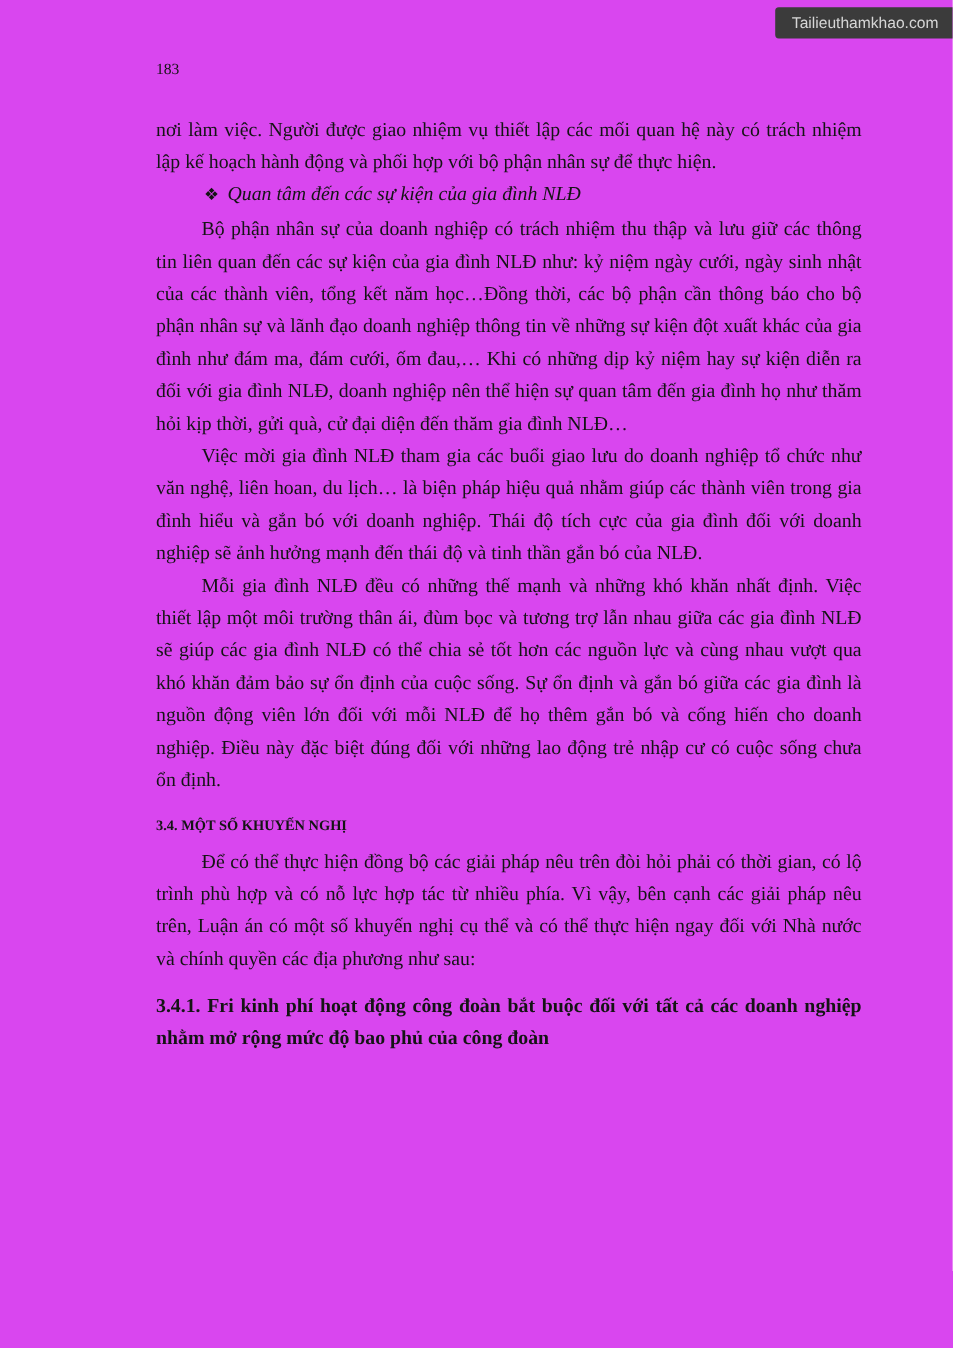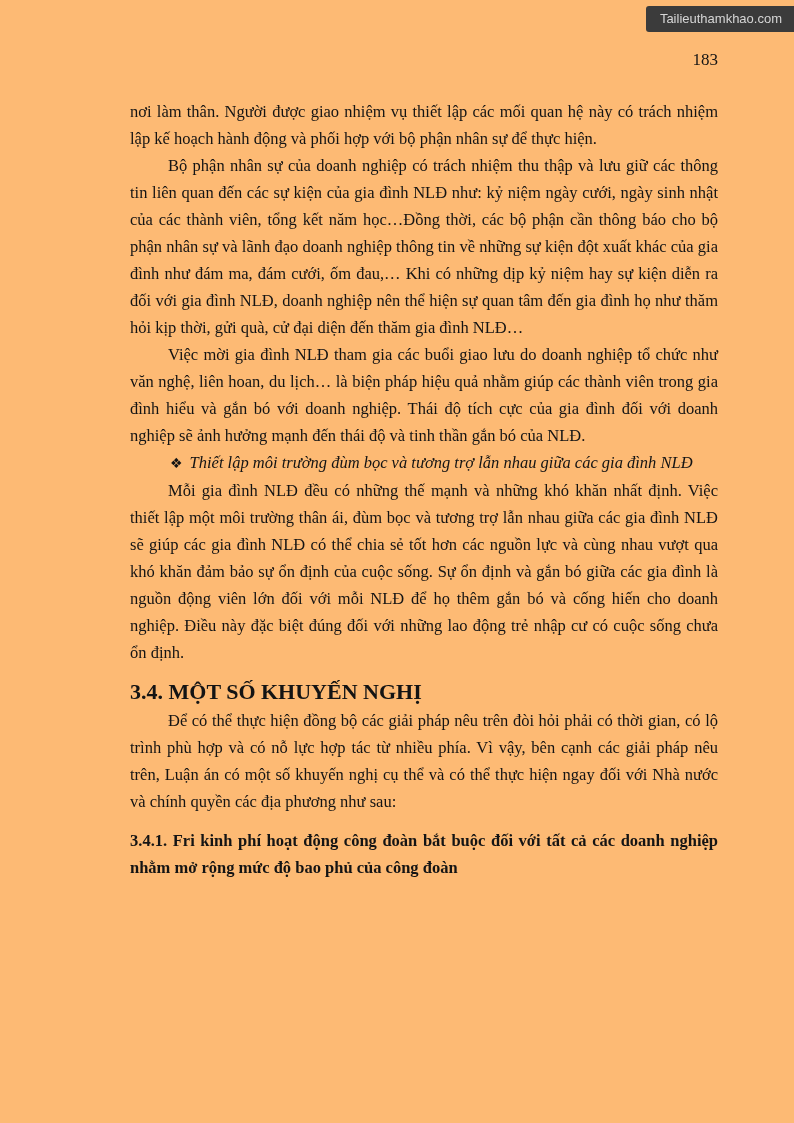--- a/index.html
+++ b/index.html
@@ -4,42 +4,42 @@
 <style>
   html, body {
     margin: 0;
     padding: 0;
     background: #ffffff;
   }
   .page {
     position: relative;
     width: 794px;
     height: 1123px;
-    background: #fdba74;
+    background: #d946ef;
     box-sizing: border-box;
     padding: 50px 76px 0 130px;
     overflow: hidden;
     font-family: "Liberation Serif", "DejaVu Serif", serif;
     color: #141414;
   }
   .watermark {
     position: absolute;
     top: 6px;
     right: 0;
     background: #3b3b3b;
     color: #d6d6d6;
     font-family: "Liberation Sans", "DejaVu Sans", sans-serif;
     font-size: 13px;
     line-height: 16px;
     padding: 5px 12px 5px 14px;
     border-radius: 3px 0 0 3px;
   }
   .page-number {
-    text-align: right;
-    font-size: 17px;
+    text-align: left;
+    font-size: 13px;
     margin-bottom: 28px;
   }
   .body-col {
     text-align: justify;
     font-size: 16.5px;
     line-height: 27px;
   }
   p { margin: 0; }
   .para { text-indent: 38px; }
   .para.no-indent { text-indent: 0; }
@@ -50,52 +50,52 @@
   .bullet .glyph {
     font-style: normal;
     margin-right: 7px;
     font-family: "DejaVu Sans", sans-serif;
     font-size: 14px;
   }
   .h-section {
     font-weight: bold;
     margin-top: 12px;
     margin-bottom: 2px;
-    font-size: 22px;
+    font-size: 12px;
   }
   .h-sub {
     font-weight: bold;
     margin-top: 12px;
     margin-bottom: 4px;
   }
 </style>
 </head>
 <body>
 
 <div class="page">
 
   <div class="watermark">
     <span>Tailieuthamkhao.com</span>
   </div>
 
   <div class="page-number">183</div>
 
   <div class="body-col">
 
-    <p class="para no-indent">nơi làm thân. Người được giao nhiệm vụ thiết lập các mối quan hệ này có trách nhiệm lập kế hoạch hành động và phối hợp với bộ phận nhân sự để thực hiện.</p>
+    <p class="para no-indent">nơi làm việc. Người được giao nhiệm vụ thiết lập các mối quan hệ này có trách nhiệm lập kế hoạch hành động và phối hợp với bộ phận nhân sự để thực hiện.</p>
 
+    <p class="bullet">
+      <span class="glyph">❖</span><span>Quan tâm đến các sự kiện của gia đình NLĐ</span>
+    </p>
 
     <p class="para">Bộ phận nhân sự của doanh nghiệp có trách nhiệm thu thập và lưu giữ các thông tin liên quan đến các sự kiện của gia đình NLĐ như: kỷ niệm ngày cưới, ngày sinh nhật của các thành viên, tổng kết năm học…Đồng thời, các bộ phận cần thông báo cho bộ phận nhân sự và lãnh đạo doanh nghiệp thông tin về những sự kiện đột xuất khác của gia đình như đám ma, đám cưới, ốm đau,… Khi có những dịp kỷ niệm hay sự kiện diễn ra đối với gia đình NLĐ, doanh nghiệp nên thể hiện sự quan tâm đến gia đình họ như thăm hỏi kịp thời, gửi quà, cử đại diện đến thăm gia đình NLĐ…</p>
 
 
     <p class="para">Việc mời gia đình NLĐ tham gia các buổi giao lưu do doanh nghiệp tổ chức như văn nghệ, liên hoan, du lịch… là biện pháp hiệu quả nhằm giúp các thành viên trong gia đình hiểu và gắn bó với doanh nghiệp. Thái độ tích cực của gia đình đối với doanh nghiệp sẽ ảnh hưởng mạnh đến thái độ và tinh thần gắn bó của NLĐ.</p>
 
-    <p class="bullet">
-      <span class="glyph">❖</span><span>Thiết lập môi trường đùm bọc và tương trợ lẫn nhau giữa các gia đình NLĐ</span>
-    </p>
 
     <p class="para">Mỗi gia đình NLĐ đều có những thế mạnh và những khó khăn nhất định. Việc thiết lập một môi trường thân ái, đùm bọc và tương trợ lẫn nhau giữa các gia đình NLĐ sẽ giúp các gia đình NLĐ có thể chia sẻ tốt hơn các nguồn lực và cùng nhau vượt qua khó khăn đảm bảo sự ổn định của cuộc sống. Sự ổn định và gắn bó giữa các gia đình là nguồn động viên lớn đối với mỗi NLĐ để họ thêm gắn bó và cống hiến cho doanh nghiệp. Điều này đặc biệt đúng đối với những lao động trẻ nhập cư có cuộc sống chưa ổn định.</p>
 
     <p class="h-section">3.4. MỘT SỐ KHUYẾN NGHỊ</p>
 
     <p class="para">Để có thể thực hiện đồng bộ các giải pháp nêu trên đòi hỏi phải có thời gian, có lộ trình phù hợp và có nỗ lực hợp tác từ nhiều phía. Vì vậy, bên cạnh các giải pháp nêu trên, Luận án có một số khuyến nghị cụ thể và có thể thực hiện ngay đối với Nhà nước và chính quyền các địa phương như sau:</p>
 
     <p class="h-sub">3.4.1. Fri kinh phí hoạt động công đoàn bắt buộc đối với tất cả các doanh nghiệp nhằm mở rộng mức độ bao phủ của công đoàn</p>
 
 

